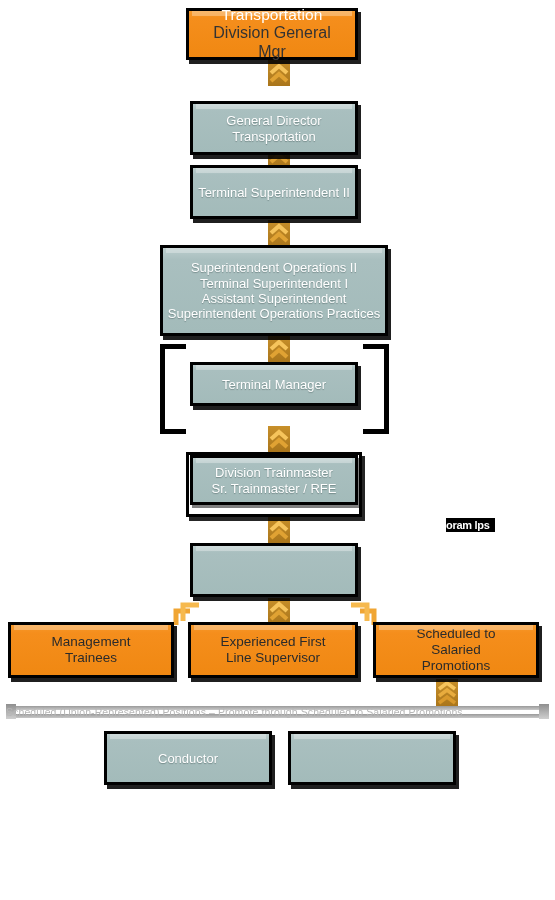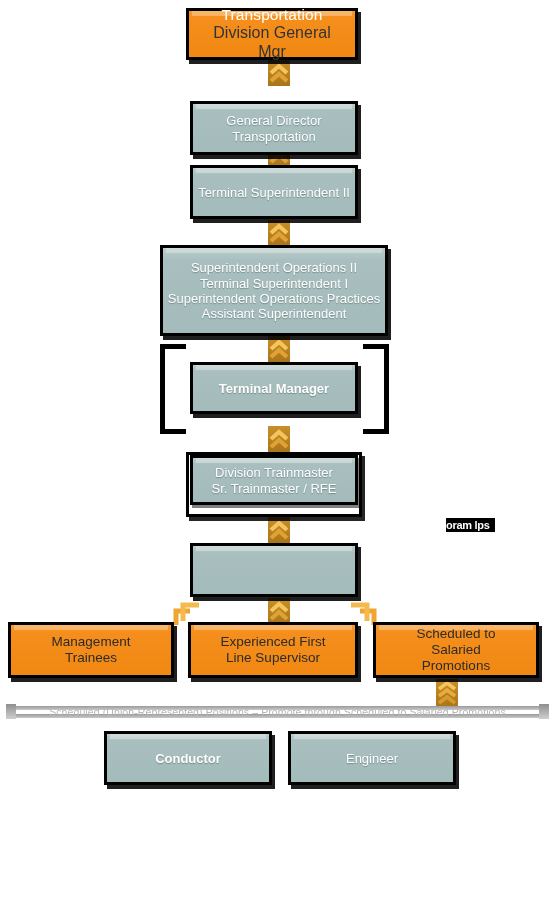--- a/index.html
+++ b/index.html
@@ -126,21 +126,20 @@
     right: -5px;
   }
   .bracket .stub-tr { top: 0; }
   .bracket .stub-br { bottom: 0; }
 
   
   .banner {
     position: absolute;
     display: flex;
     align-items: center;
-    justify-content: center;
   }
   .banner .bar {
     position: absolute;
     left: 0; right: 0;
     height: 4px;
     background: linear-gradient(180deg,#9a9a9a,#c9c9c9);
   }
   .banner .bar.top { top: 3px; }
   .banner .bar.bot { bottom: 3px; }
   .banner .btext {
@@ -276,26 +275,26 @@
   <span class="inner">
     <span class="line">Terminal Superintendent II</span>
   </span>
 </div>
 
 <div class="node slate" style="left:160px;top:245px;width:228px;height:91px;">
   <span class="gloss"></span>
   <span class="inner">
     <span class="line">Superintendent  Operations II</span>
     <span class="line">Terminal Superintendent I</span>
+    <span class="line">Assistant Superintendent</span>
     <span class="line">Superintendent Operations Practices</span>
-    <span class="line">Assistant Superintendent</span>
-  </span>
-</div>
-
-<div class="node slate" style="left:190px;top:362px;width:168px;height:52px;font-weight:bold;">
+  </span>
+</div>
+
+<div class="node slate" style="left:190px;top:362px;width:168px;height:44px;">
   <span class="gloss"></span>
   <span class="inner">
     <span class="line">Terminal Manager</span>
   </span>
 </div>
 
 <div class="outerframe" style="left:186px;top:452px;width:176px;height:65px;"></div>
 <div class="node slate" style="left:190px;top:455px;width:168px;height:50px;box-shadow:2px 3px 0 rgba(0,0,0,.5);">
   <span class="gloss"></span>
   <span class="inner">
@@ -332,29 +331,26 @@
 </div>
 
 <div class="banner" style="left:6px;top:703px;width:543px;height:18px;">
   <span class="bar top"></span>
   <span class="bar bot"></span>
   <span class="sidecap l"></span>
   <span class="sidecap r"></span>
   <span class="btext">Scheduled (Union-Represented) Positions – Promote through Scheduled to Salaried Promotions</span>
 </div>
 
-<div class="node slate" style="left:104px;top:731px;width:168px;height:54px;font-weight:bold;">
+<div class="node slate" style="left:104px;top:731px;width:168px;height:54px;">
   <span class="gloss"></span>
   <span class="inner">
     <span class="line">Conductor</span>
   </span>
 </div>
 
 <div class="node slate" style="left:288px;top:731px;width:168px;height:54px;">
   <span class="gloss"></span>
-  <span class="inner">
-    <span class="line">Engineer</span>
-  </span>
 </div>
 
 <div class="fragment" style="left:446px;top:474px;width:49px;height:14px;">
   <span>oram lps</span>
 </div>
 
 </body></html>

